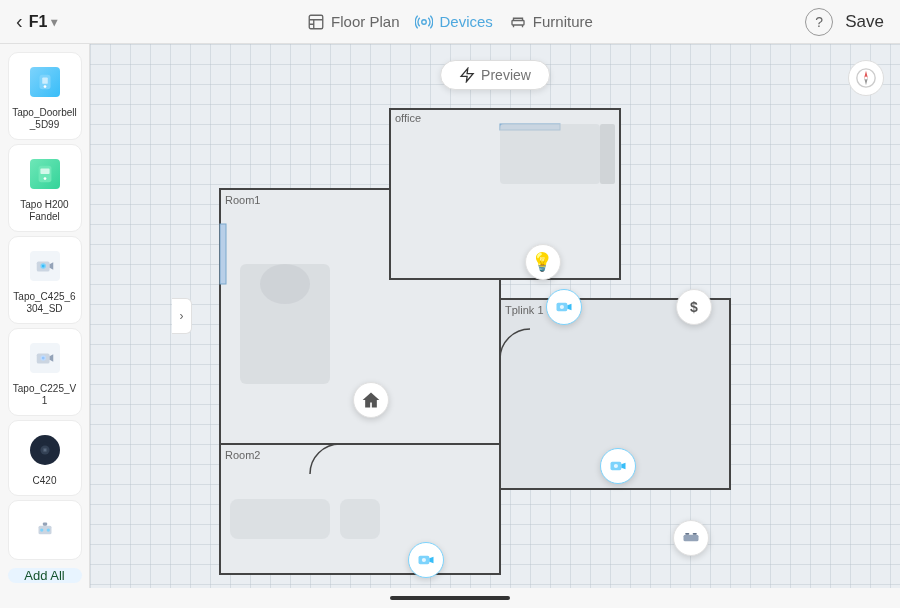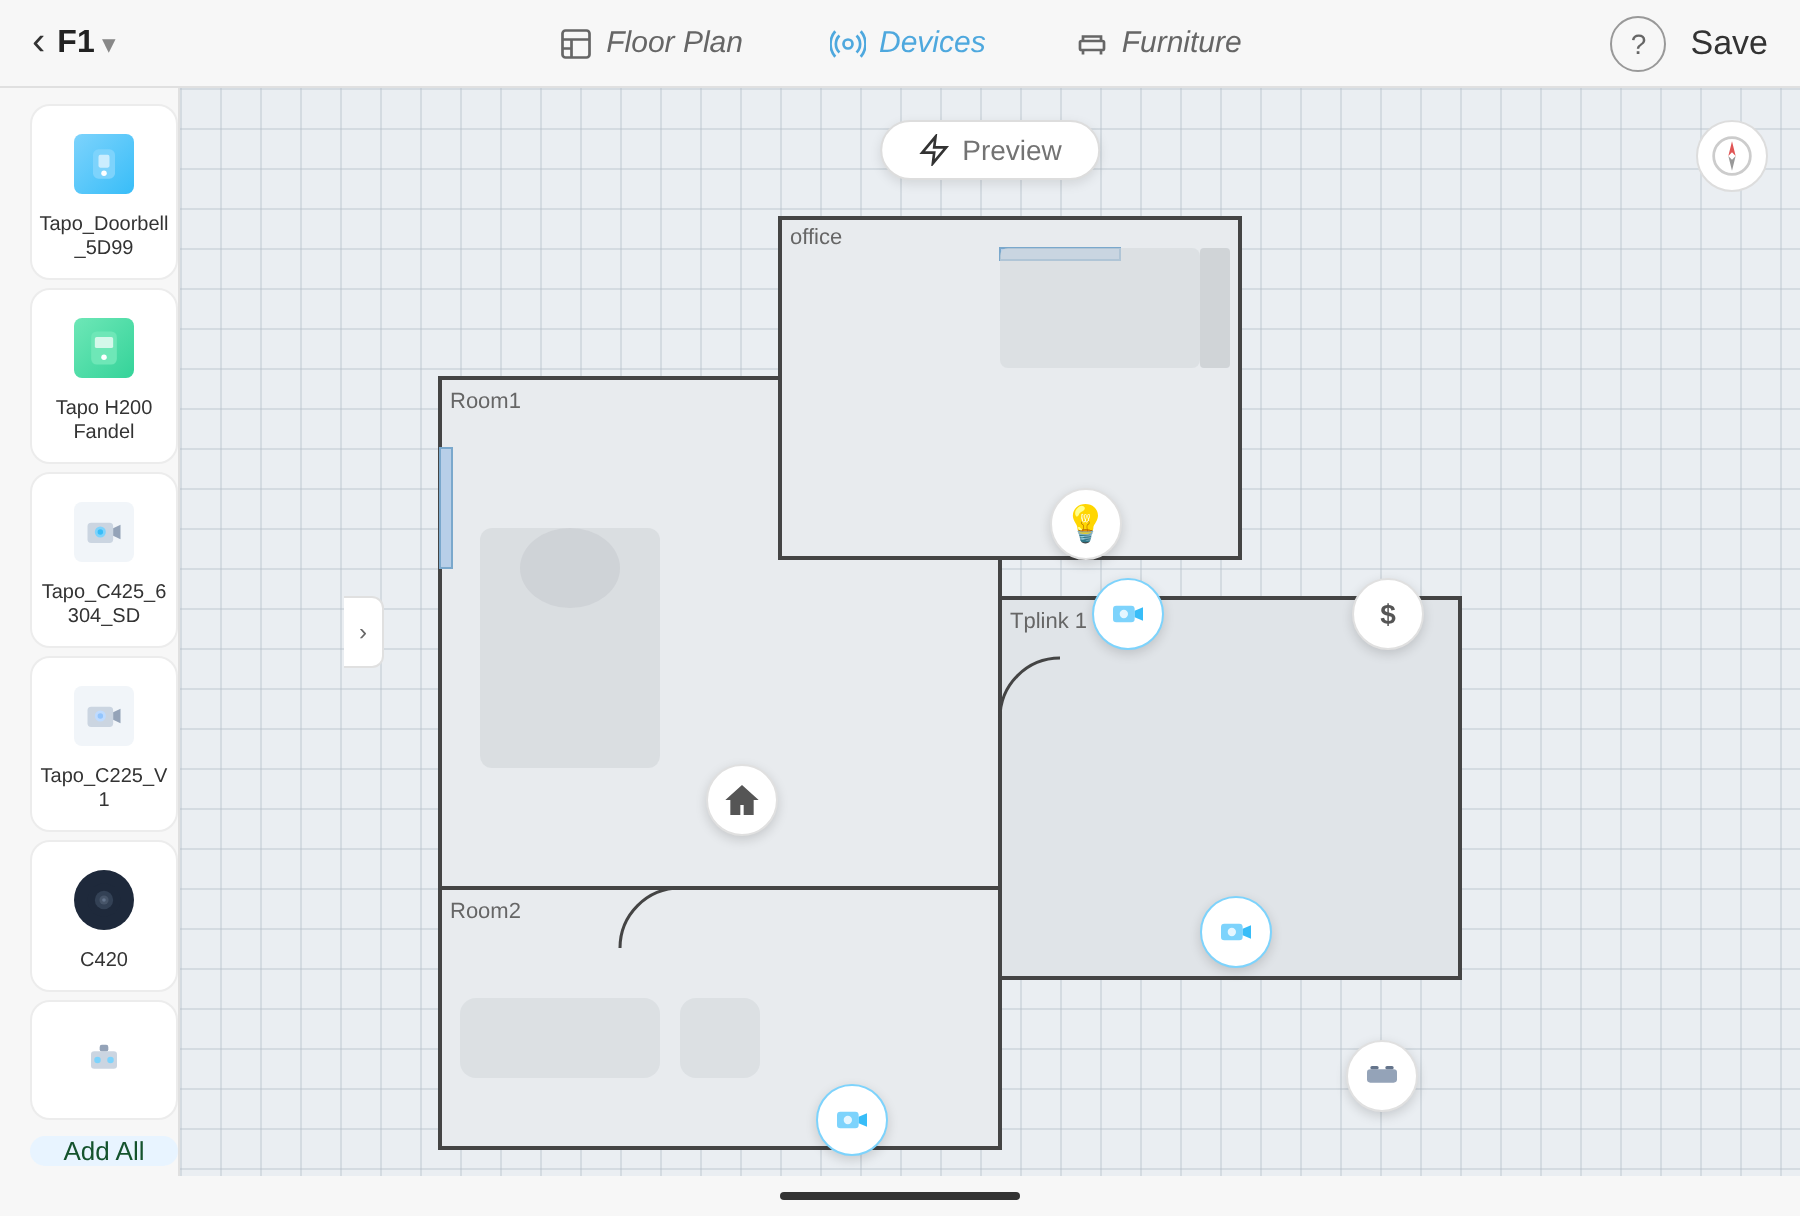--- a/index.html
+++ b/index.html
@@ -26,22 +26,20 @@
     }
     .nav-left {
       display: flex;
       align-items: center;
       gap: 6px;
       min-width: 80px;
     }
     .nav-center {
       display: flex;
       align-items: flex-end;
-      gap: 28px;
-      font-style: italic;
     }
     .nav-right {
       display: flex;
       align-items: center;
       gap: 12px;
       min-width: 80px;
       justify-content: flex-end;
     }
     .back-btn {
       font-size: 20px;
@@ -102,21 +100,21 @@
       overflow: hidden;
     }
 
     
     .sidebar {
       width: 90px;
       background: #f7f7f7;
       border-right: 1px solid #e0e0e0;
       display: flex;
       flex-direction: column;
-      align-items: flex-end;
+      align-items: center;
       padding: 8px 0;
       gap: 4px;
       overflow-y: auto;
       flex-shrink: 0;
     }
     .device-item {
       width: 74px;
       background: #fff;
       border-radius: 10px;
       padding: 8px 4px;

